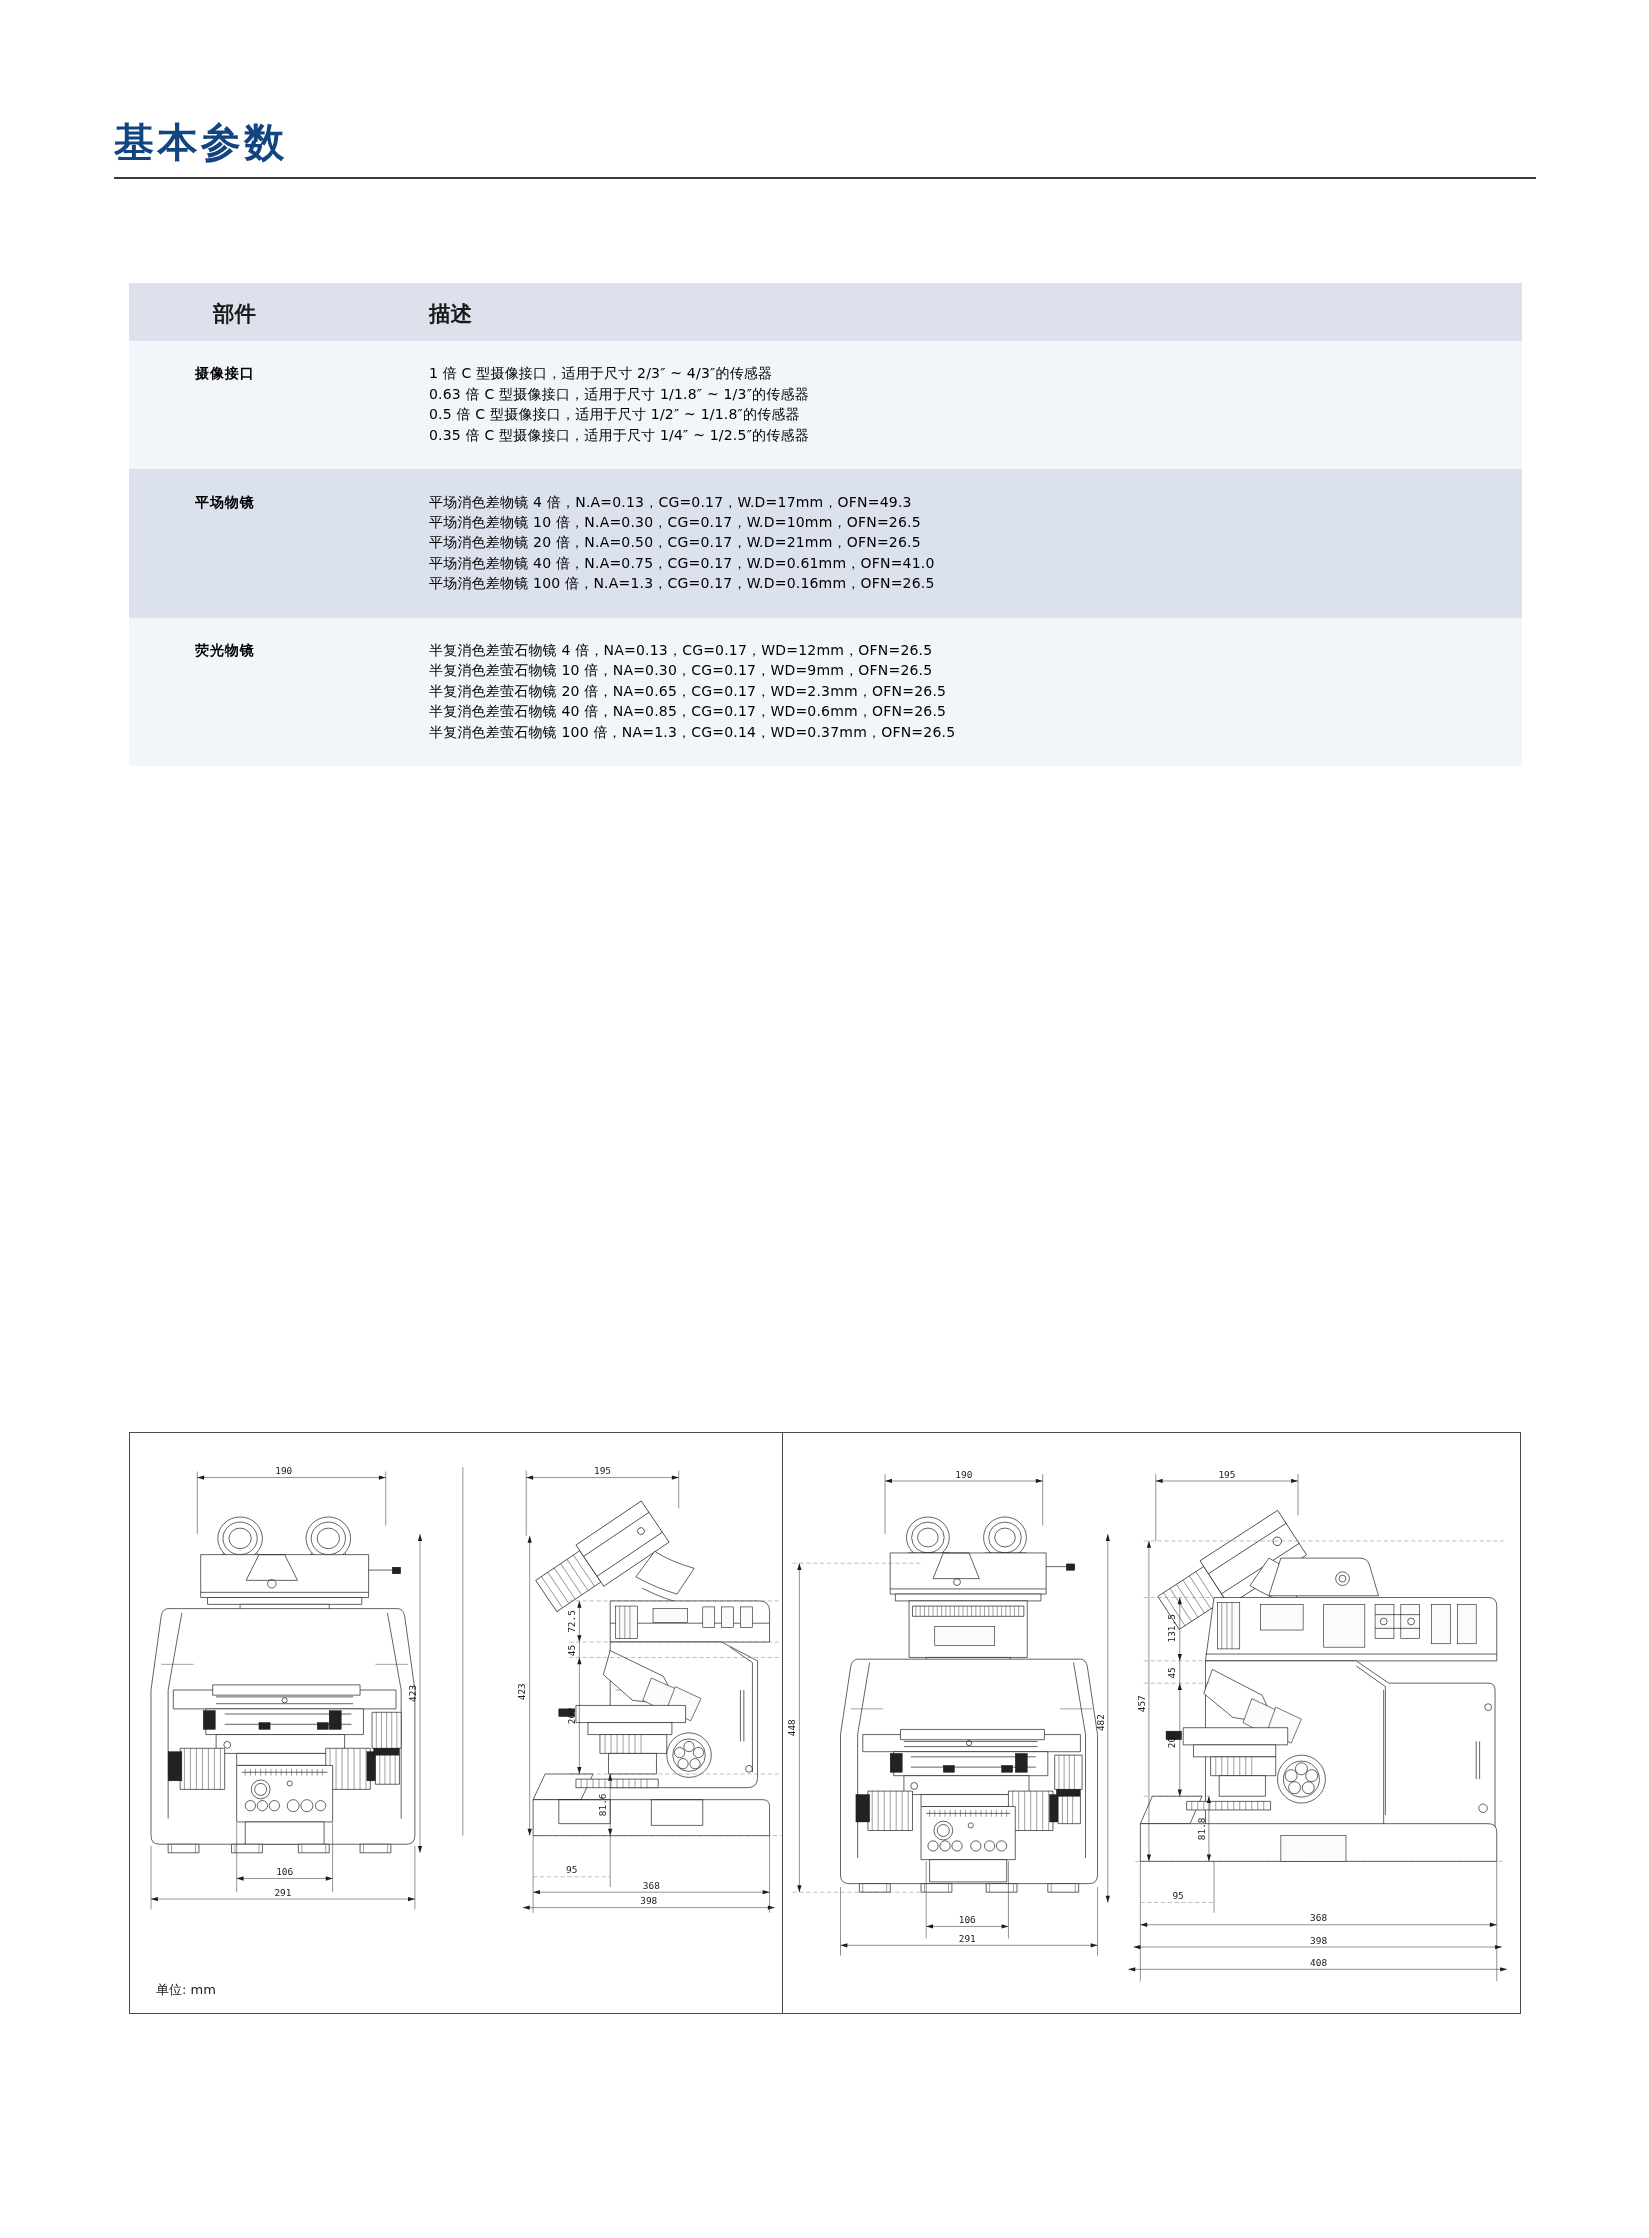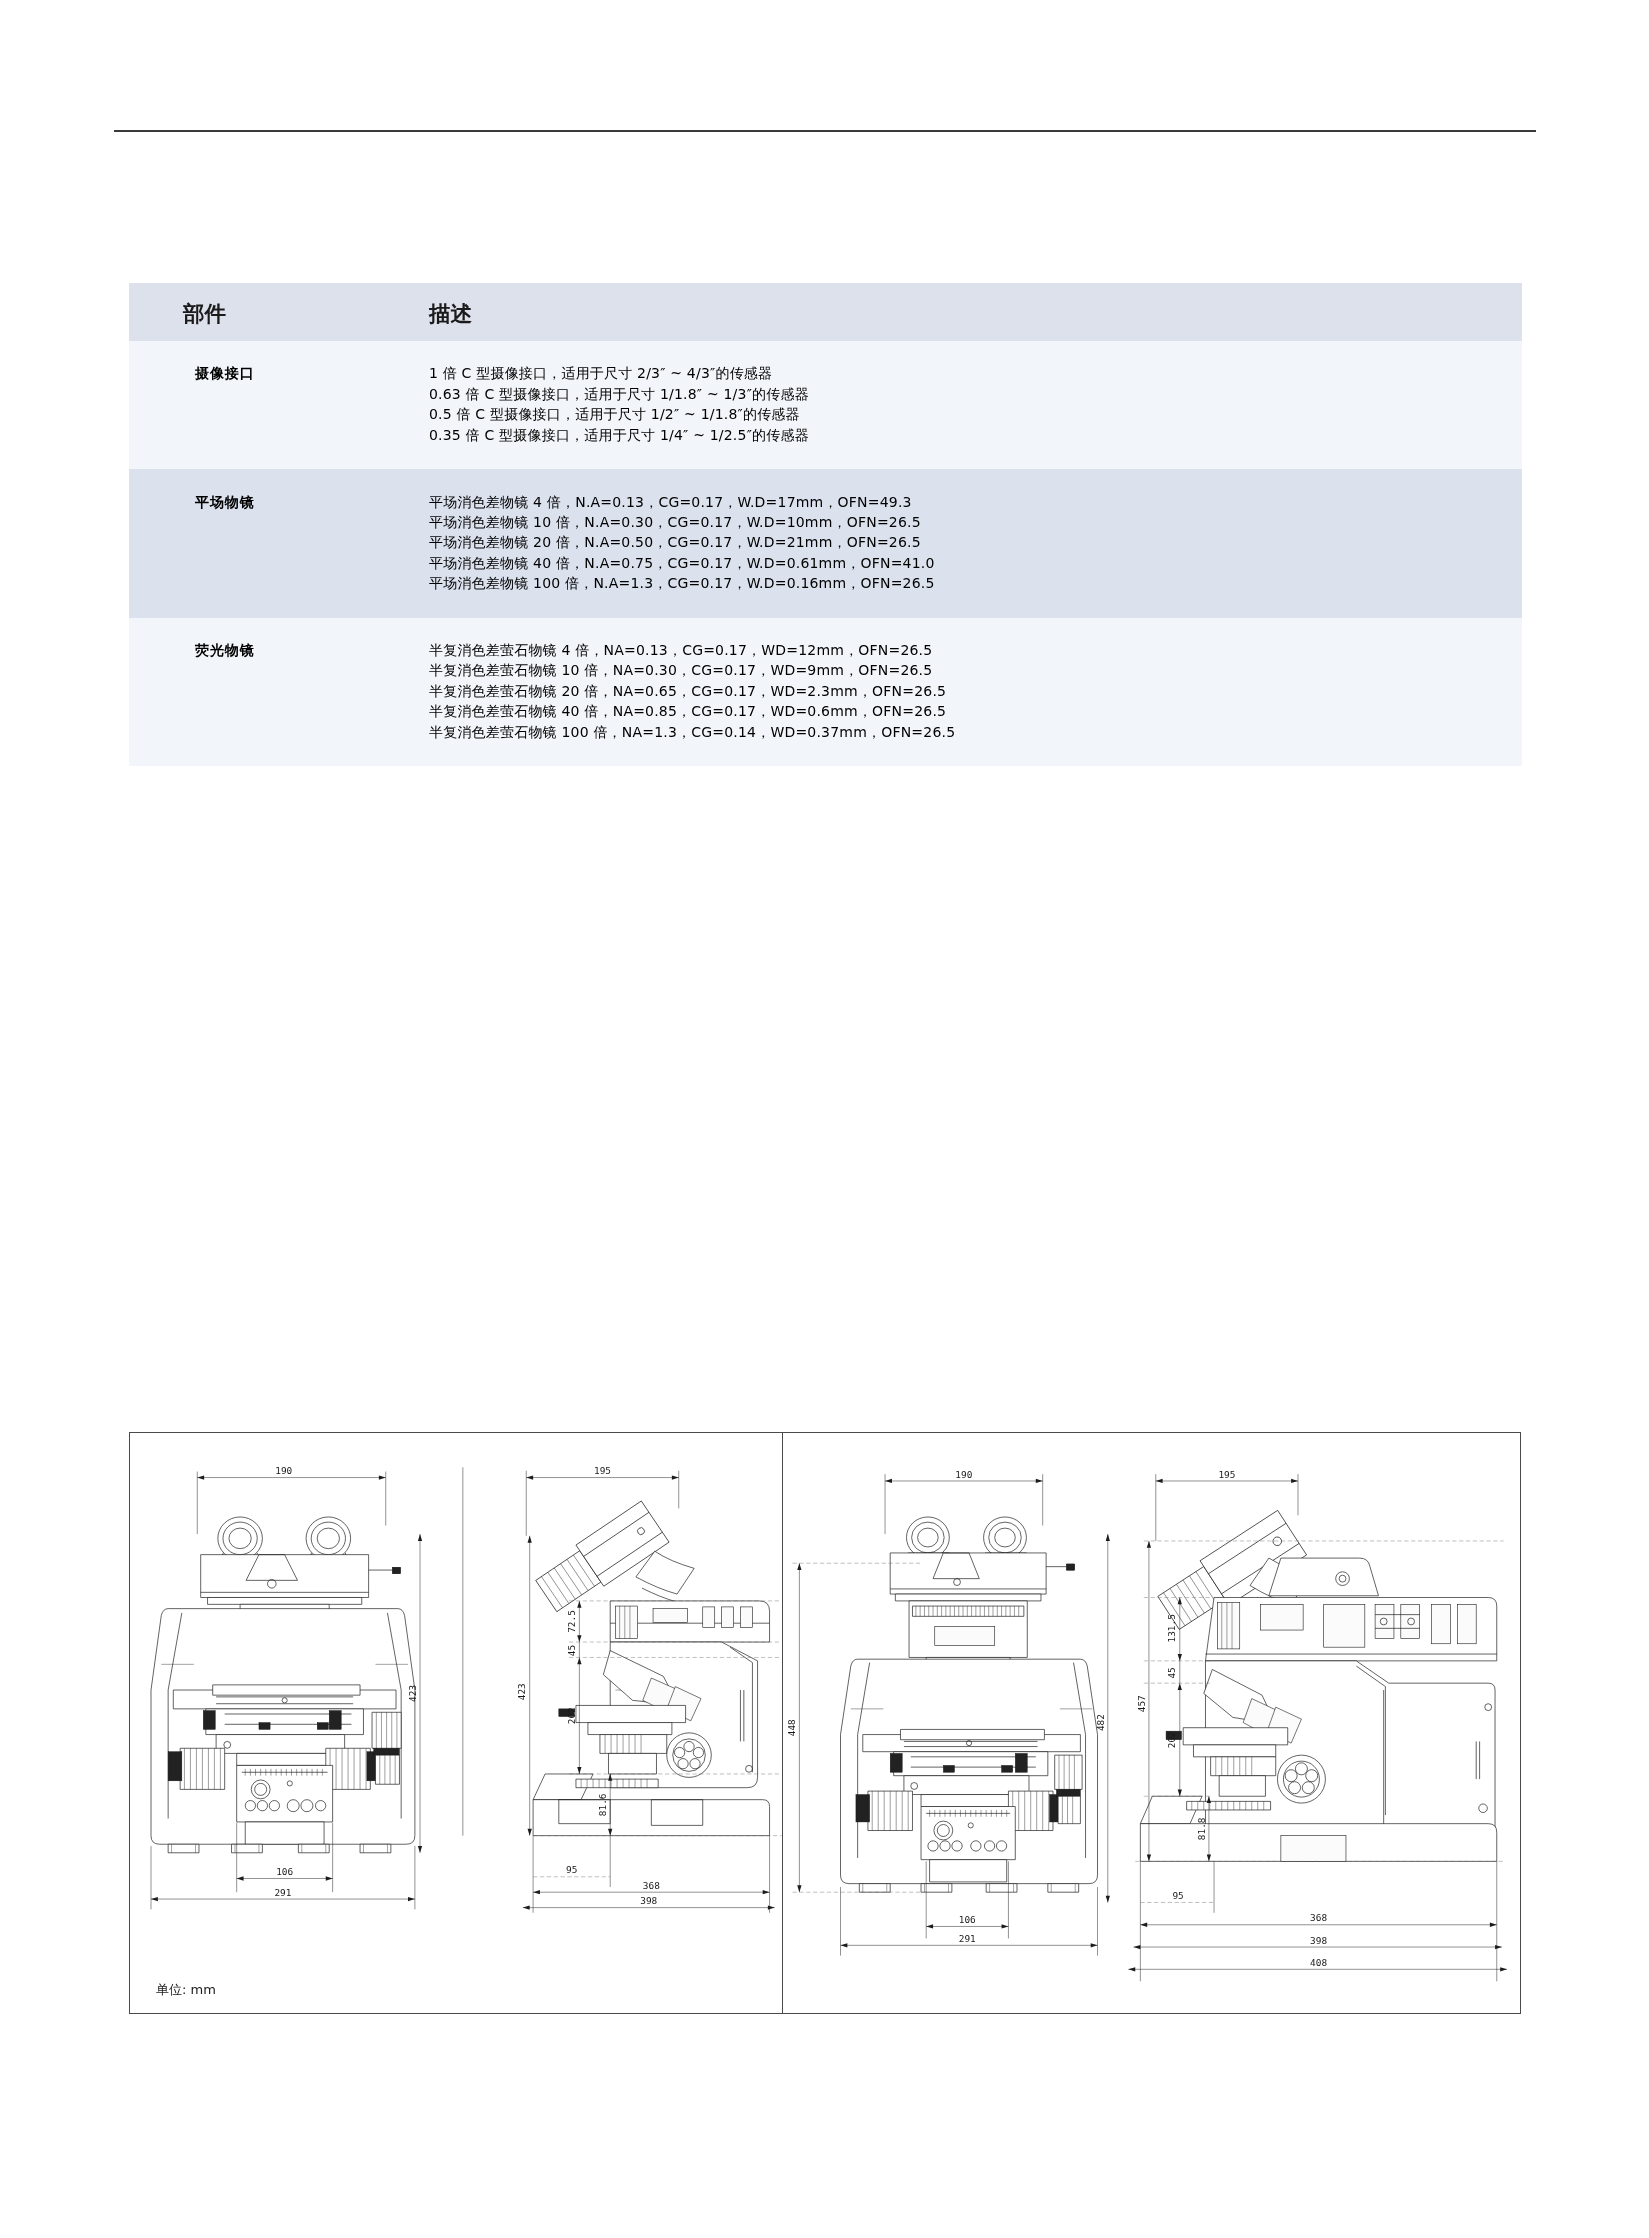--- a/index.html
+++ b/index.html
@@ -54,21 +54,21 @@
   .spec-table th {
     background: #dde1ec;
     text-align: left;
     font-size: 21.5px;
     font-weight: bold;
     color: #1a1a1a;
     padding: 15.5px 0 13.7px 0;
     font-family: "DejaVu Sans", "Liberation Sans", sans-serif;
     vertical-align: middle;
   }
-  .spec-table th.h-part { padding-left: 54px; margin-left: 48px; }
+  .spec-table th.h-part { padding-left: 84px; margin-left: 48px; }
   .spec-table th.h-desc { padding-left: 51px; }
 
   .spec-table td {
     vertical-align: top;
     font-size: 14px;
     color: #000000;
     line-height: 1.46;
   }
   .spec-table td.part {
     font-weight: bold;
@@ -143,20 +143,21 @@
   .body-fill2 { fill: #fbfbfb; stroke: #1c1c1c; stroke-width: 0.7; }
   .dark { fill: #222; stroke: #111; stroke-width: 0.5; }
   .hatch { stroke: #1c1c1c; stroke-width: 0.5; fill: none; }
 </style>
 </head>
 <body>
 
 <div class="page">
 
   <div class="title-block">
+    <div class="page-title">基本参数</div>
     <div class="title-rule"></div>
   </div>
 
   <table class="spec-table">
     <colgroup>
         <col class="c1">
         <col class="c2">
       </colgroup>
     <thead>
       <tr>

